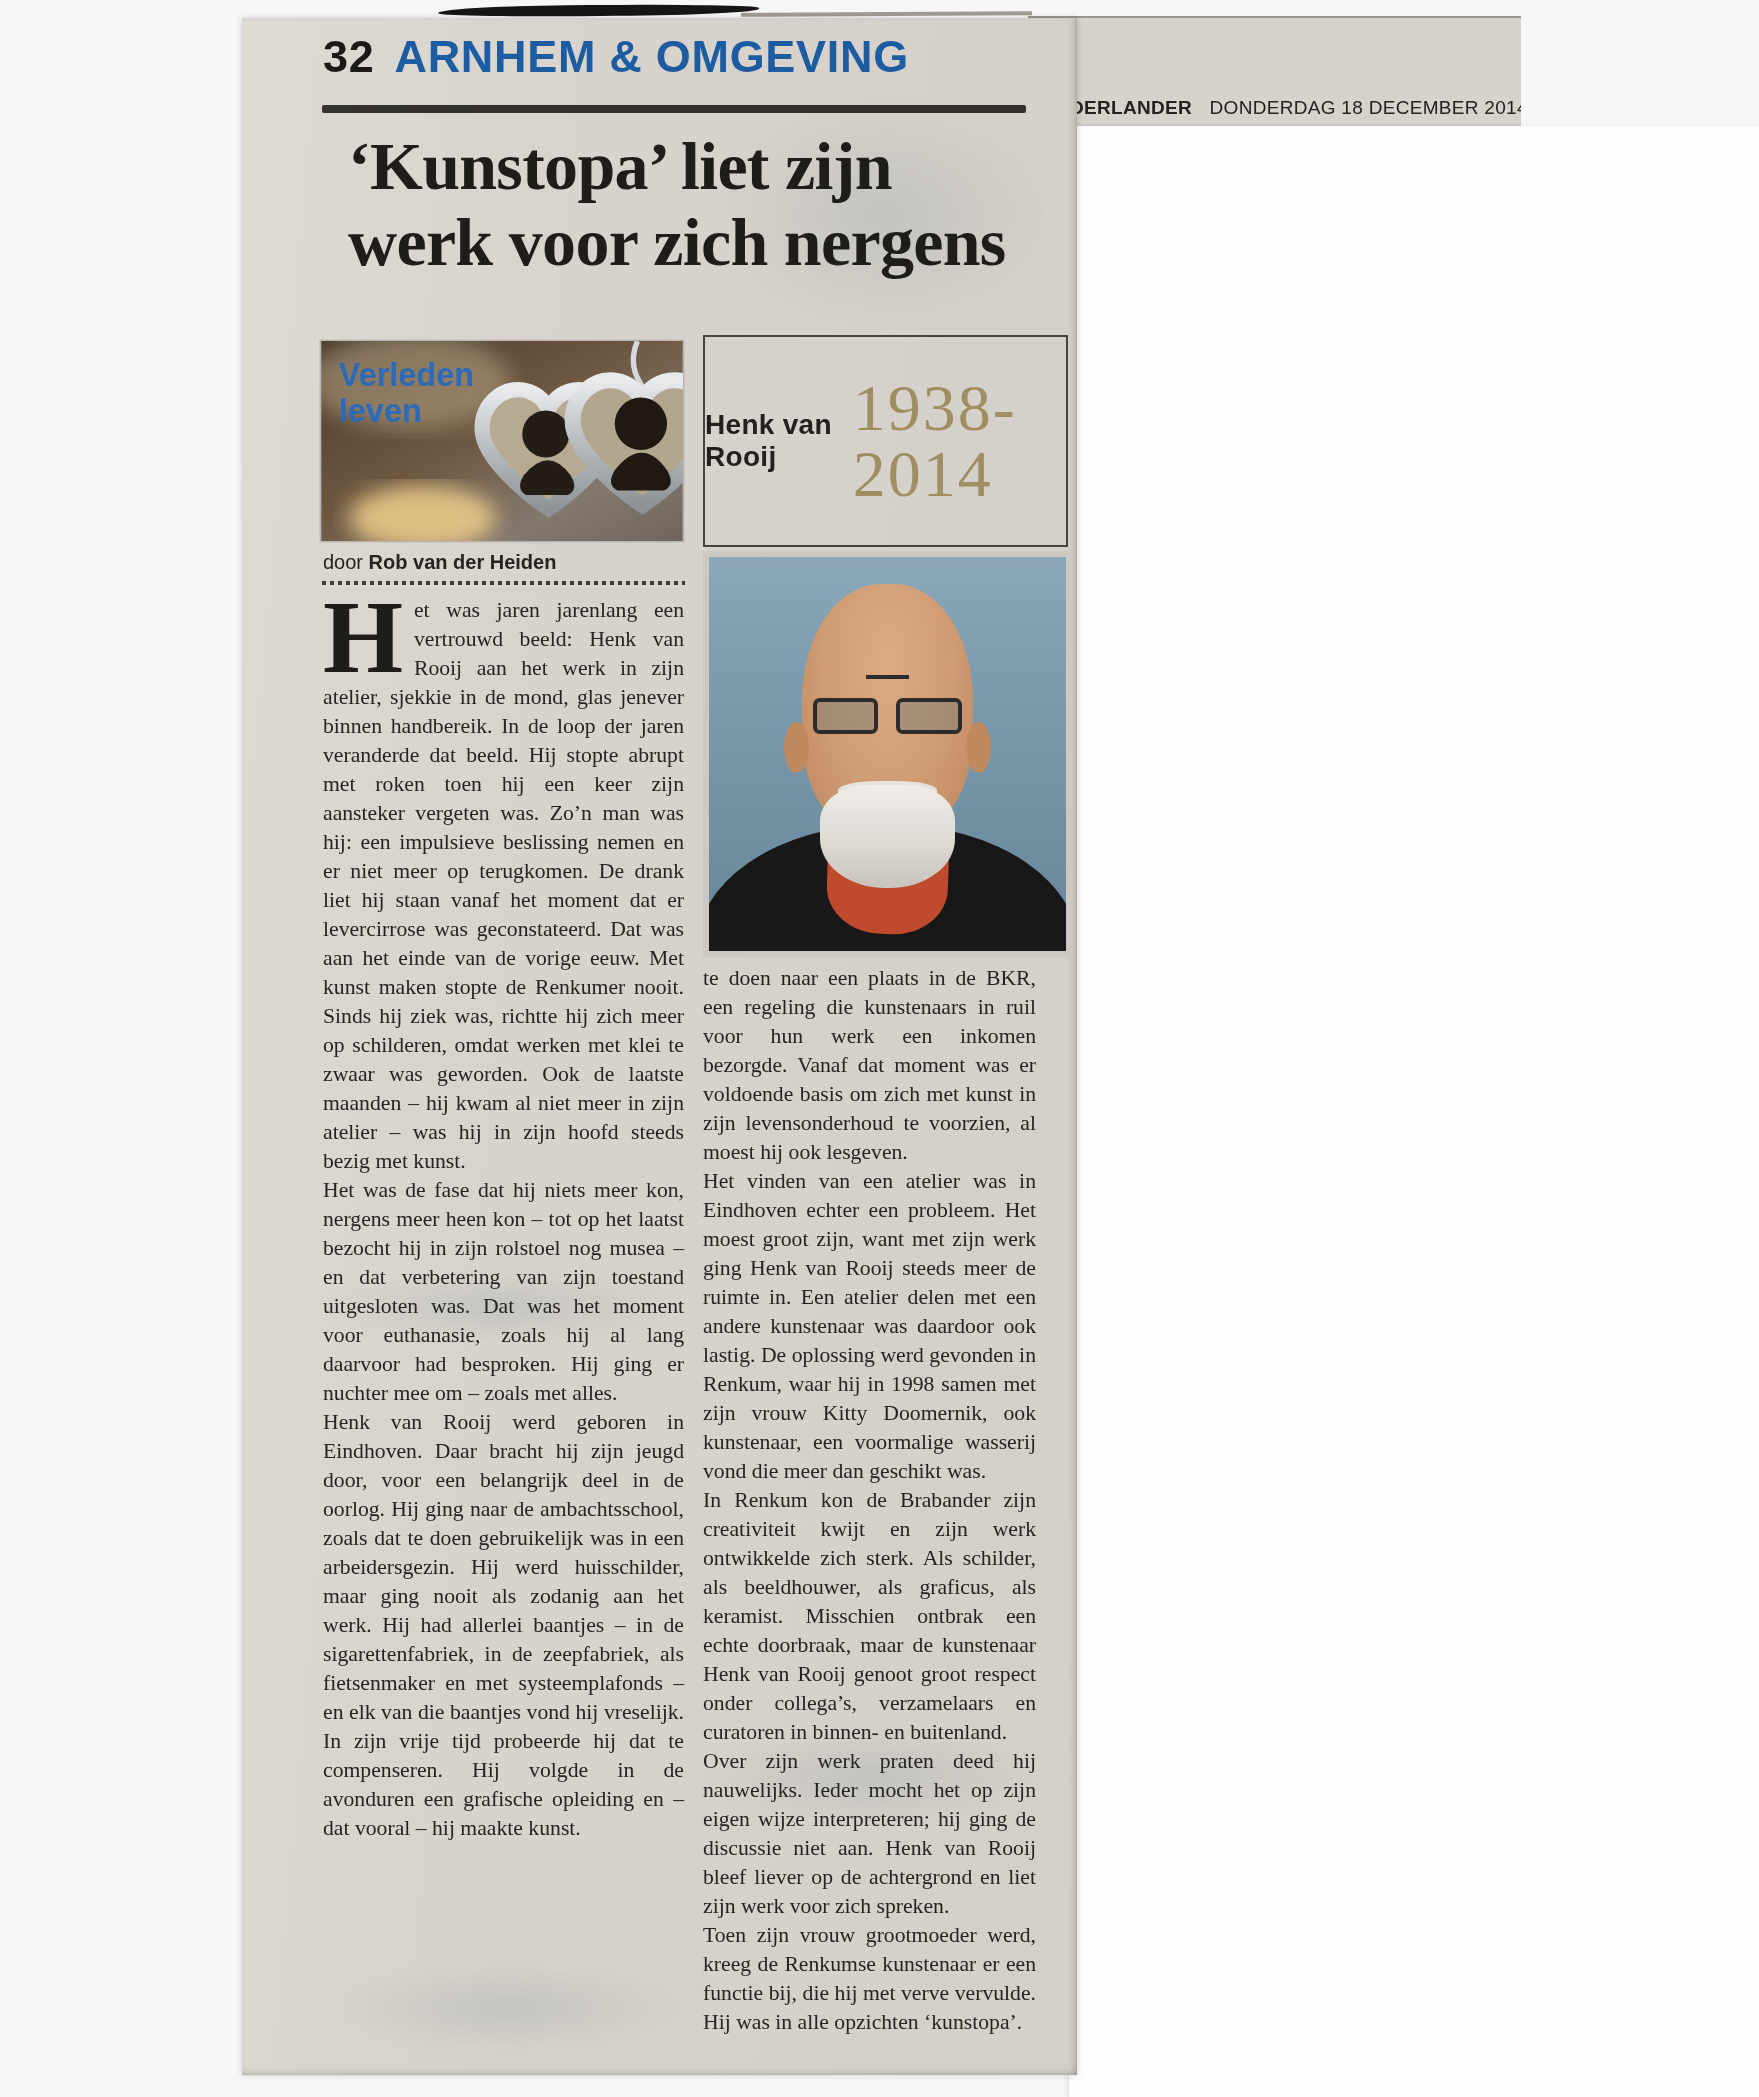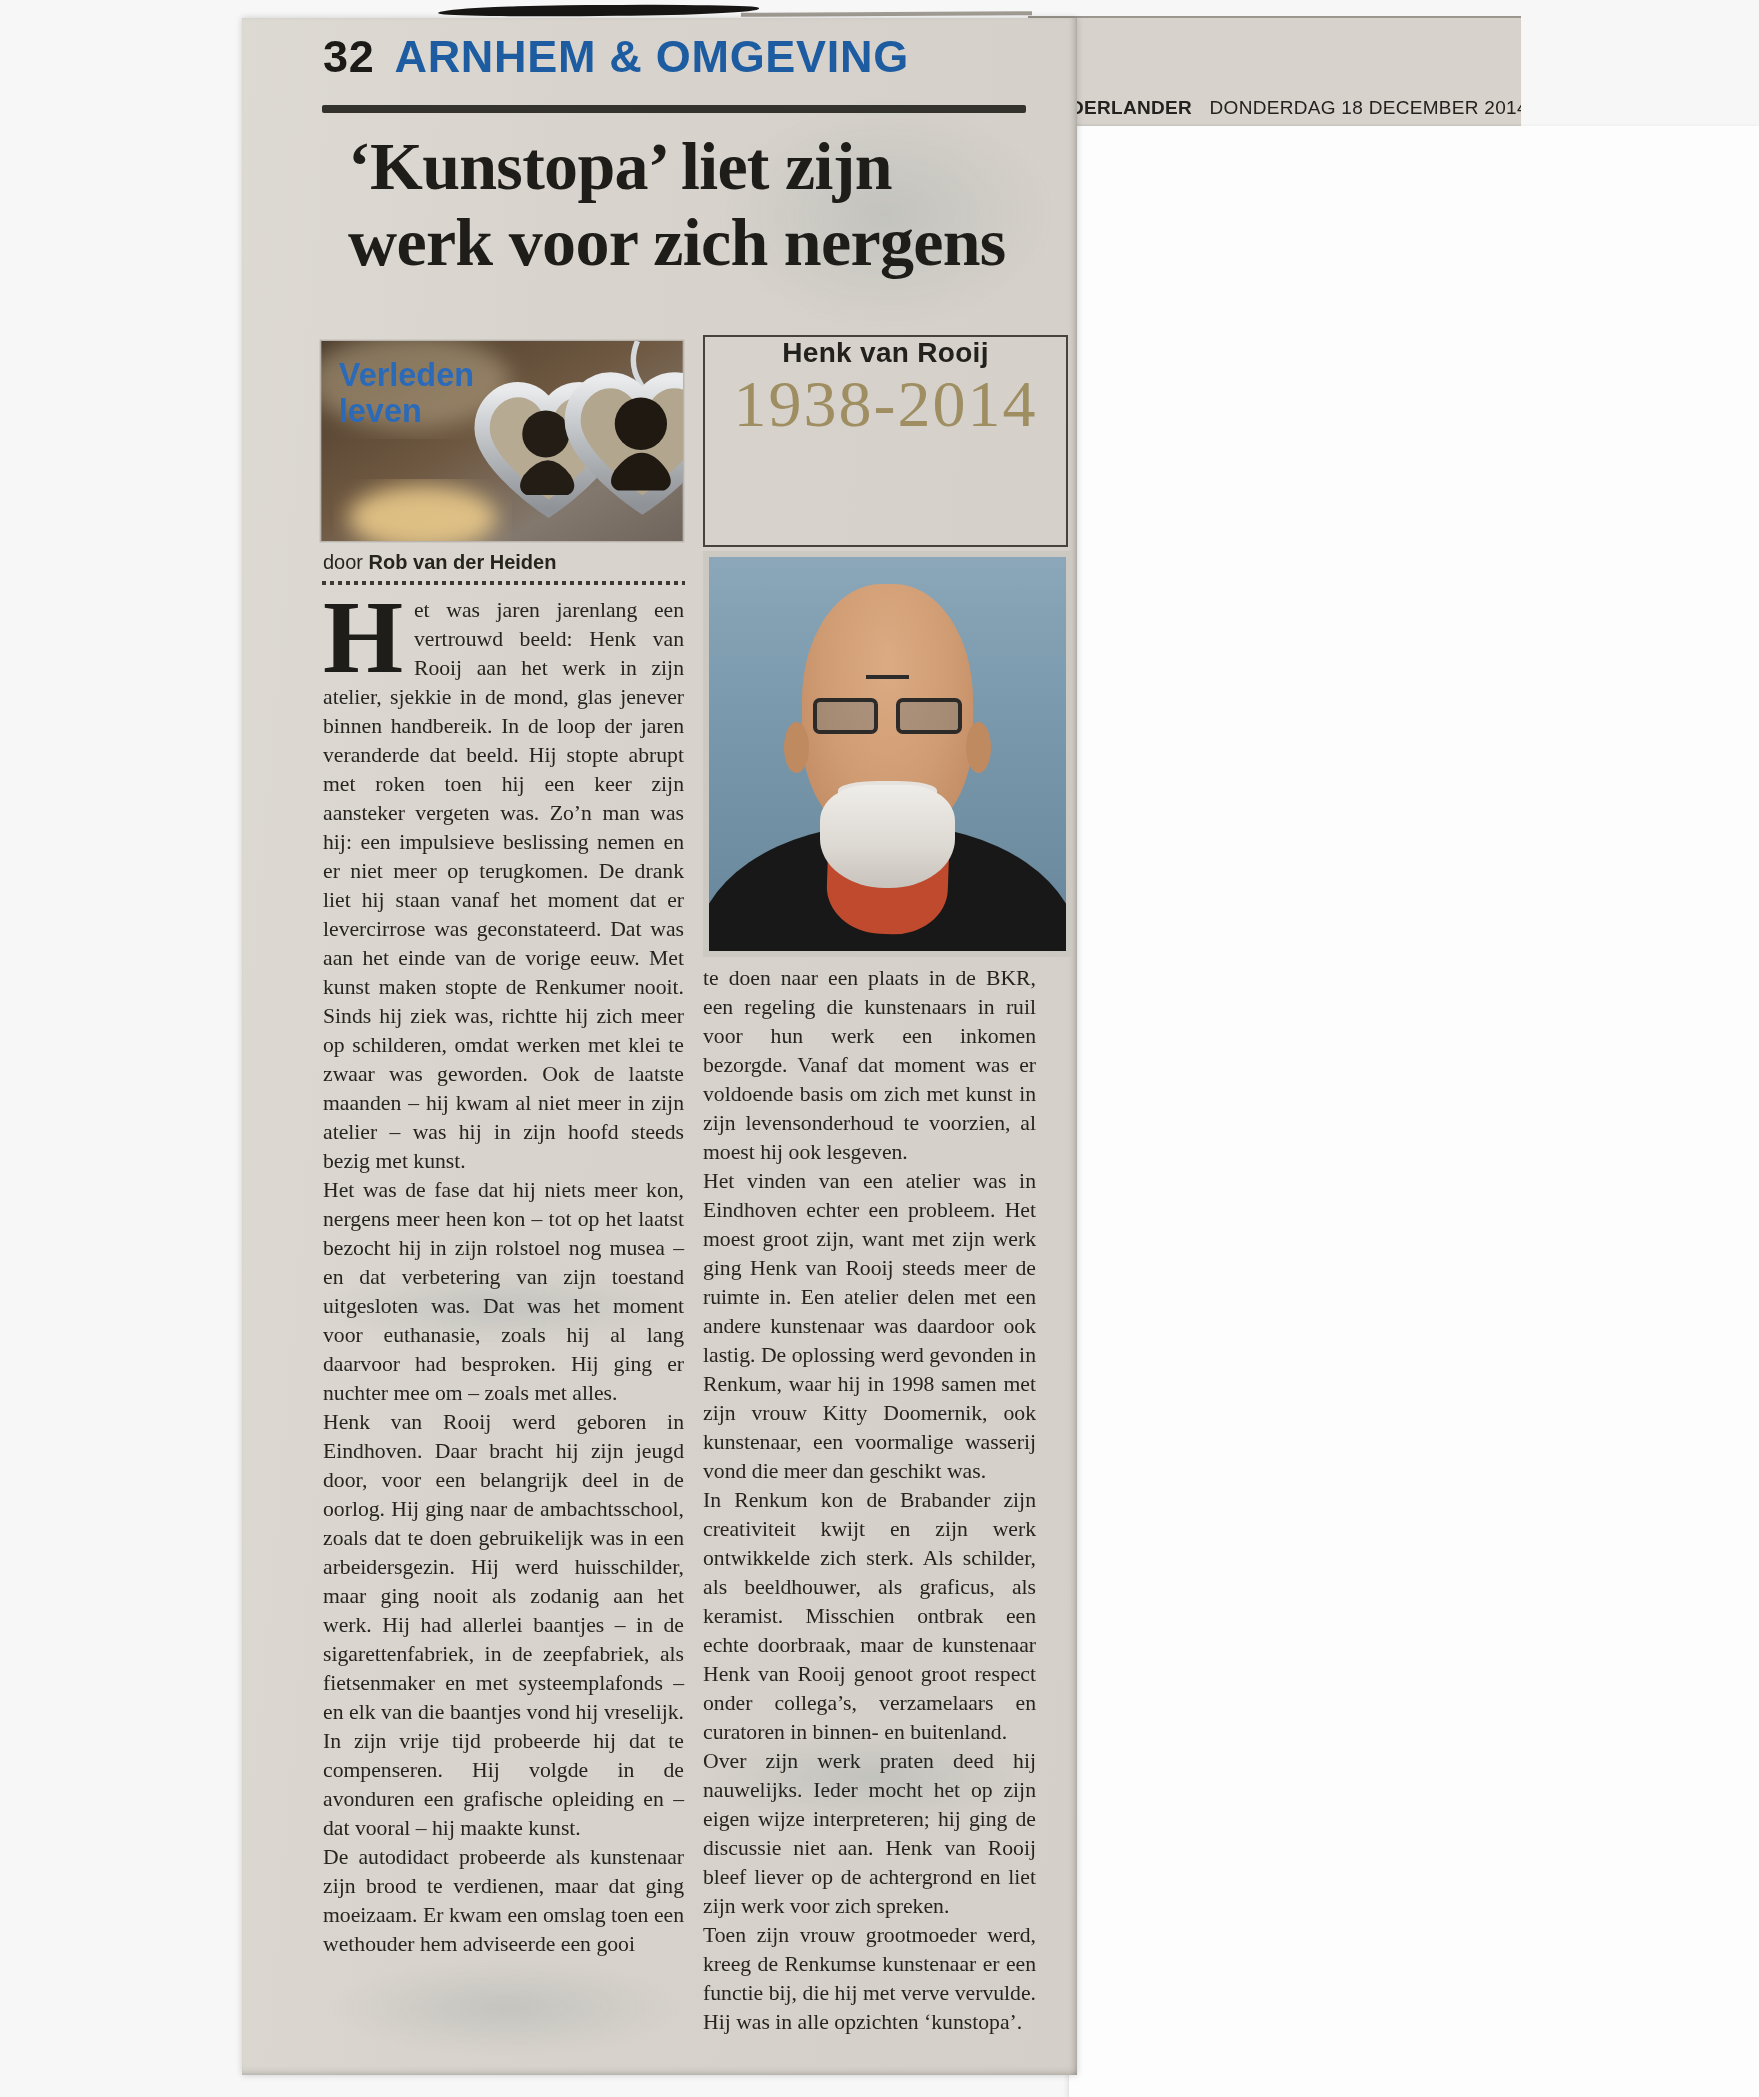--- a/index.html
+++ b/index.html
@@ -34,21 +34,21 @@
   
   .headline{position:absolute;left:78px;top:110px;width:744px;
     font-family:"Liberation Serif",serif;font-weight:700;font-size:68px;line-height:76px;
     color:#1f1d19;letter-spacing:-0.7px;margin-left:28px;}
 
   
   .locket{position:absolute;left:79px;top:323px;width:362px;height:200px;box-shadow:0 0 0 1.4px #b9b5ae;}
 
   
   .obitbox{position:absolute;left:461px;top:317px;width:365px;height:212px;border:2px solid #45433c;
-    box-sizing:border-box;display:flex;flex-direction:column;align-items:center;justify-content:flex-start;gap:2.7px;}
+    box-sizing:border-box;display:flex;flex-direction:row;align-items:center;justify-content:space-between;gap:2.7px;}
   .obit-name{font-size:28px;font-weight:700;color:#23211d;letter-spacing:0.3px;}
   .obit-years{font-family:"Liberation Serif",serif;font-size:66px;color:#9e8e62;letter-spacing:2px;line-height:1;}
 
   
   .byline{position:absolute;left:81px;top:533px;font-size:20px;color:#26241f;}
   .byline .author{font-weight:700;}
   .dotted-rule{position:absolute;left:80px;top:563px;width:363px;height:4px;
     background:repeating-linear-gradient(90deg,#3b3932 0 4px,transparent 4px 8px);}
 
   
@@ -184,21 +184,20 @@
         <div class="bridge" data-interactable="false"></div>
         <div class="mustache" data-interactable="false"></div>
         <div class="beard" data-interactable="false"></div>
       </div>
     </div>
 
     <div class="col col1" data-interactable="false">
         <p data-interactable="false"><span class="dropcap" data-interactable="false">H</span>et was jaren jarenlang een vertrouwd beeld: Henk van Rooij aan het werk in zijn atelier, sjekkie in de mond, glas jenever binnen handbereik. In de loop der jaren veranderde dat beeld. Hij stopte abrupt met roken toen hij een keer zijn aansteker vergeten was. Zo’n man was hij: een impulsieve beslissing nemen en er niet meer op terugkomen. De drank liet hij staan vanaf het moment dat er levercirrose was geconstateerd. Dat was aan het einde van de vorige eeuw. Met kunst maken stopte de Renkumer nooit. Sinds hij ziek was, richtte hij zich meer op schilderen, omdat werken met klei te zwaar was geworden. Ook de laatste maanden – hij kwam al niet meer in zijn atelier – was hij in zijn hoofd steeds bezig met kunst.</p>
         <p data-interactable="false">Het was de fase dat hij niets meer kon, nergens meer heen kon – tot op het laatst bezocht hij in zijn rolstoel nog musea – en dat verbetering van zijn toestand uitgesloten was. Dat was het moment voor euthanasie, zoals hij al lang daarvoor had besproken. Hij ging er nuchter mee om – zoals met alles.</p>
         <p data-interactable="false">Henk van Rooij werd geboren in Eindhoven. Daar bracht hij zijn jeugd door, voor een belangrijk deel in de oorlog. Hij ging naar de ambachtsschool, zoals dat te doen gebruikelijk was in een arbeidersgezin. Hij werd huisschilder, maar ging nooit als zodanig aan het werk. Hij had allerlei baantjes – in de sigarettenfabriek, in de zeepfabriek, als fietsenmaker en met systeemplafonds – en elk van die baantjes vond hij vreselijk. In zijn vrije tijd probeerde hij dat te compenseren. Hij volgde in de avonduren een grafische opleiding en – dat vooral – hij maakte kunst.</p>
-        <p data-interactable="false">De autodidact probeerde als kunstenaar zijn brood te verdienen, maar dat ging moeizaam. Er kwam een omslag toen een wethouder hem adviseerde een gooi</p>
       </div>
     <div class="col col2" data-interactable="false">
         <p data-interactable="false">te doen naar een plaats in de BKR, een regeling die kunstenaars in ruil voor hun werk een inkomen bezorgde. Vanaf dat moment was er voldoende basis om zich met kunst in zijn levensonderhoud te voorzien, al moest hij ook lesgeven.</p>
         <p data-interactable="false">Het vinden van een atelier was in Eindhoven echter een probleem. Het moest groot zijn, want met zijn werk ging Henk van Rooij steeds meer de ruimte in. Een atelier delen met een andere kunstenaar was daardoor ook lastig. De oplossing werd gevonden in Renkum, waar hij in 1998 samen met zijn vrouw Kitty Doomernik, ook kunstenaar, een voormalige wasserij vond die meer dan geschikt was.</p>
         <p data-interactable="false">In Renkum kon de Brabander zijn creativiteit kwijt en zijn werk ontwikkelde zich sterk. Als schilder, als beeldhouwer, als graficus, als keramist. Misschien ontbrak een echte doorbraak, maar de kunstenaar Henk van Rooij genoot groot respect onder collega’s, verzamelaars en curatoren in binnen- en buitenland.</p>
         <p data-interactable="false">Over zijn werk praten deed hij nauwelijks. Ieder mocht het op zijn eigen wijze interpreteren; hij ging de discussie niet aan. Henk van Rooij bleef liever op de achtergrond en liet zijn werk voor zich spreken.</p>
         <p data-interactable="false">Toen zijn vrouw grootmoeder werd, kreeg de Renkumse kunstenaar er een functie bij, die hij met verve vervulde. Hij was in alle opzichten ‘kunstopa’.</p>
       </div>
 
   </div>

